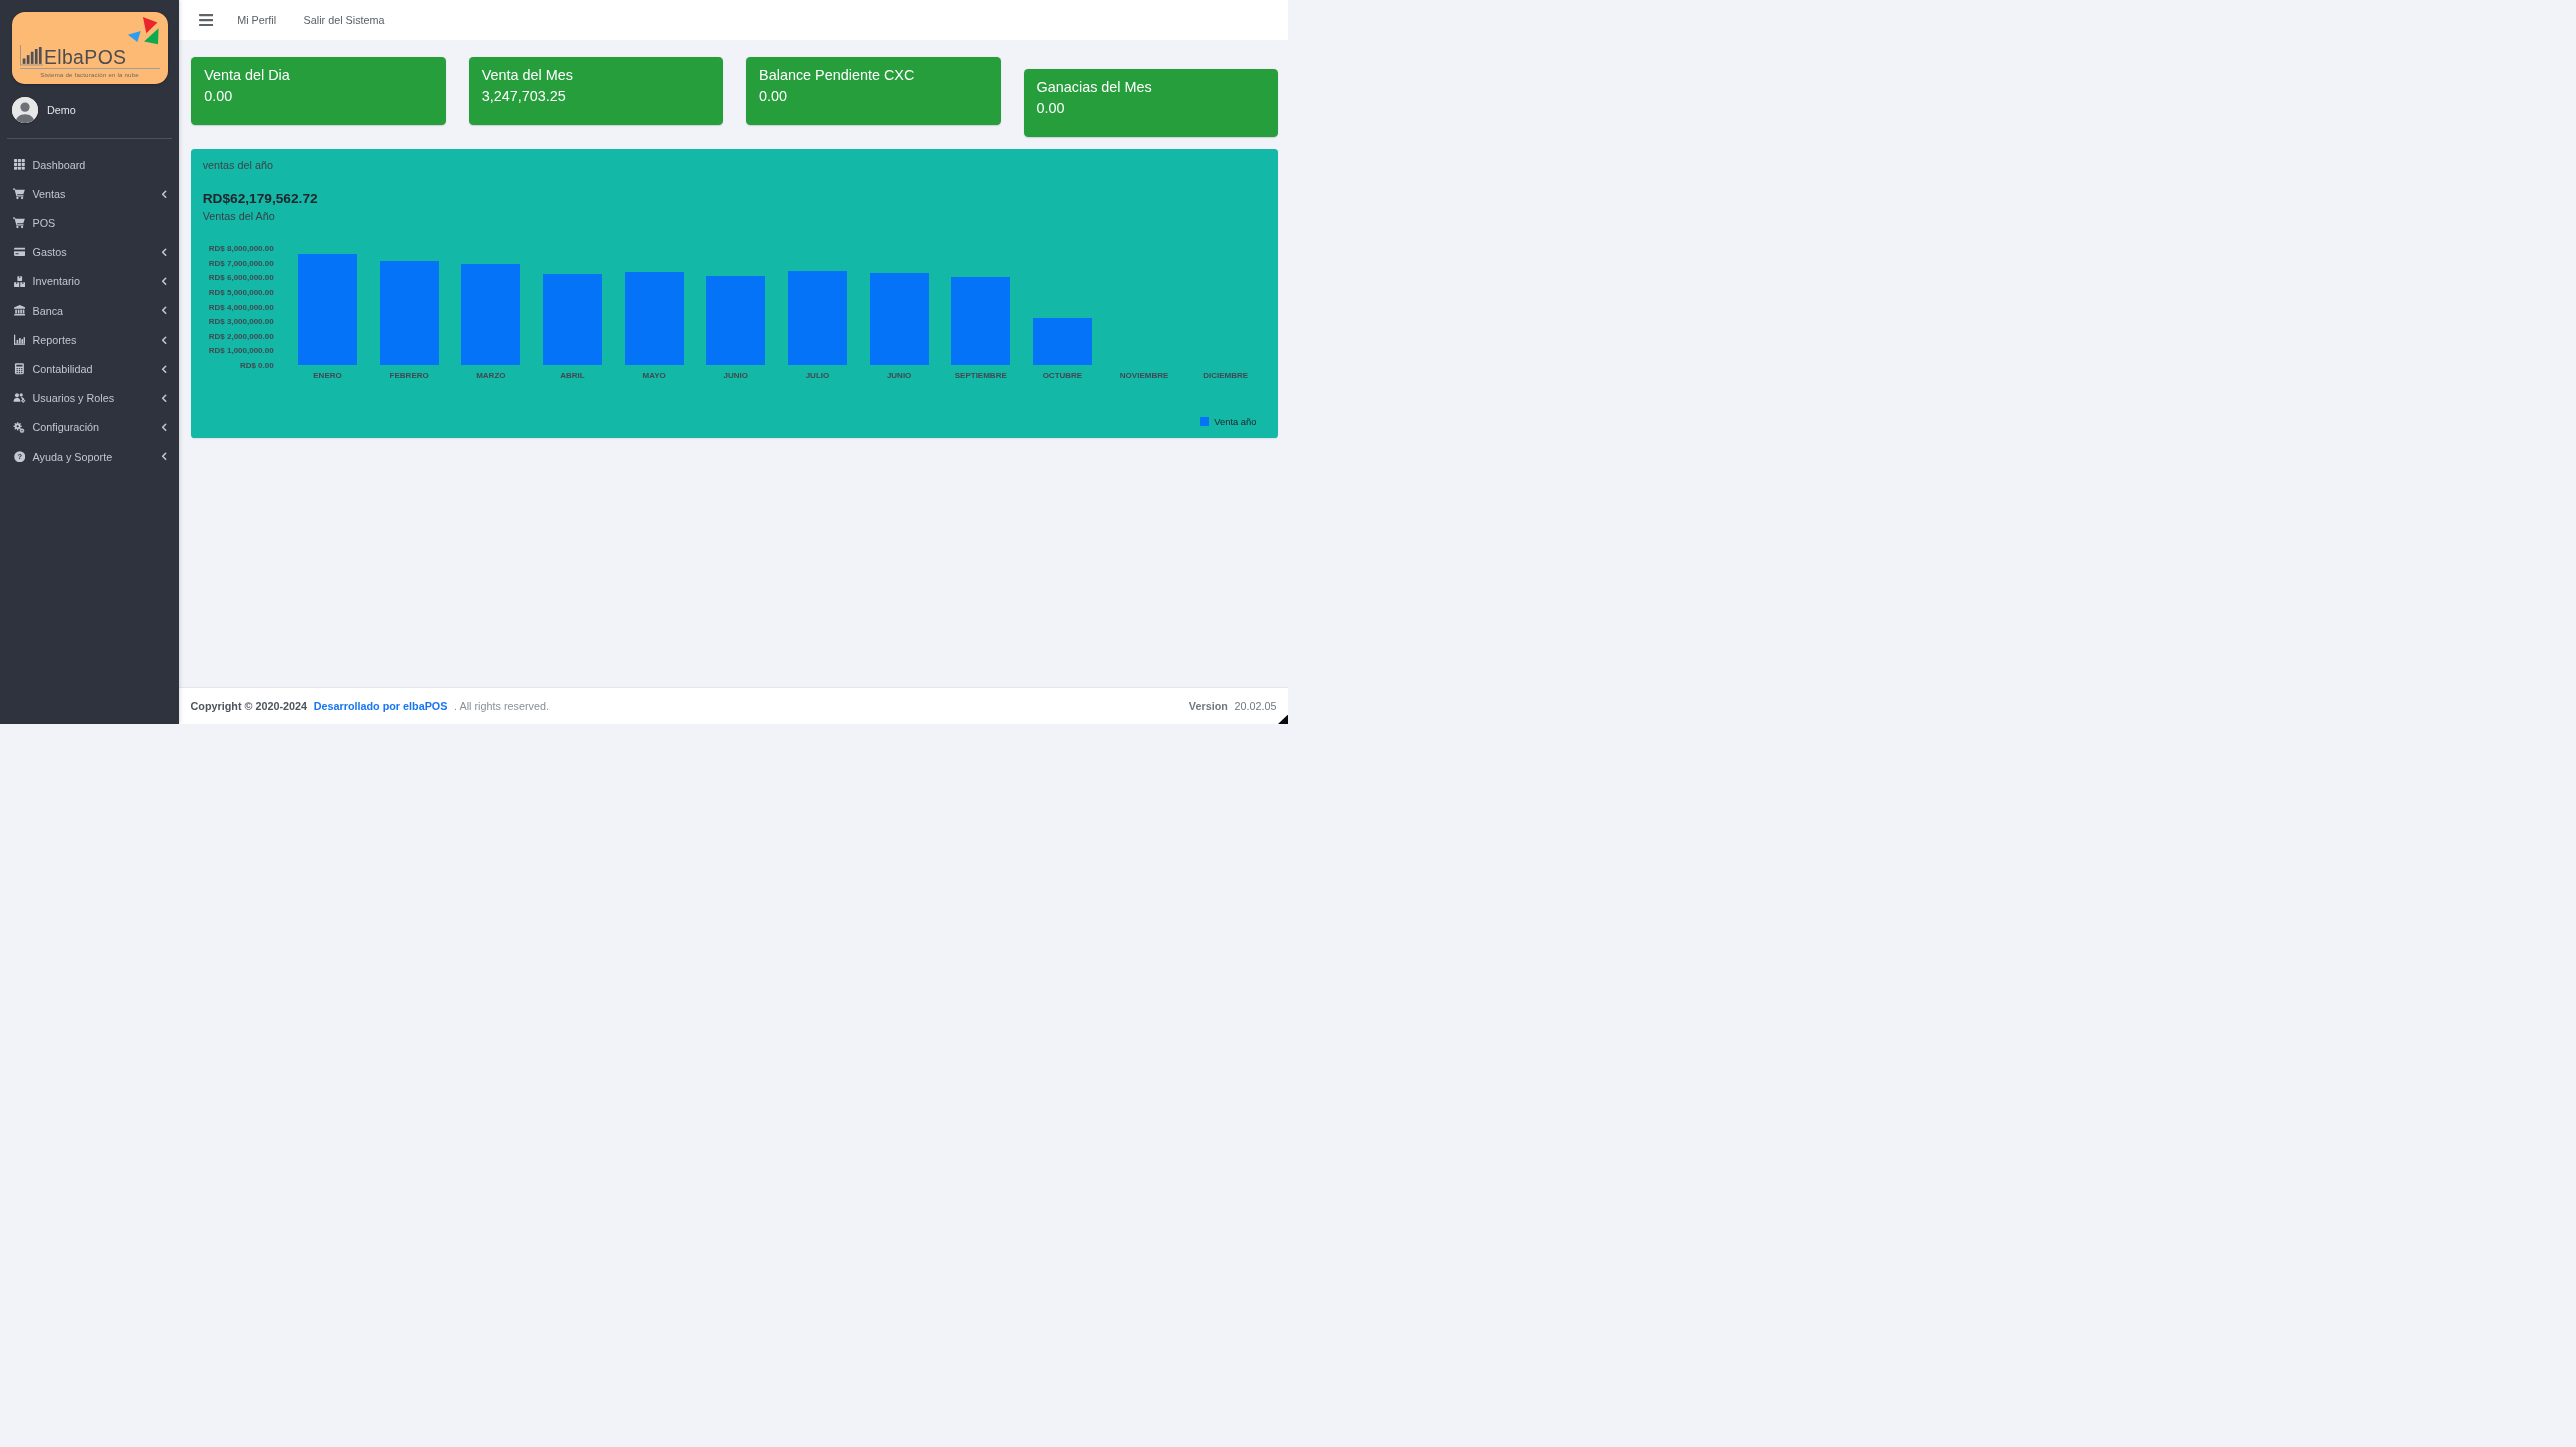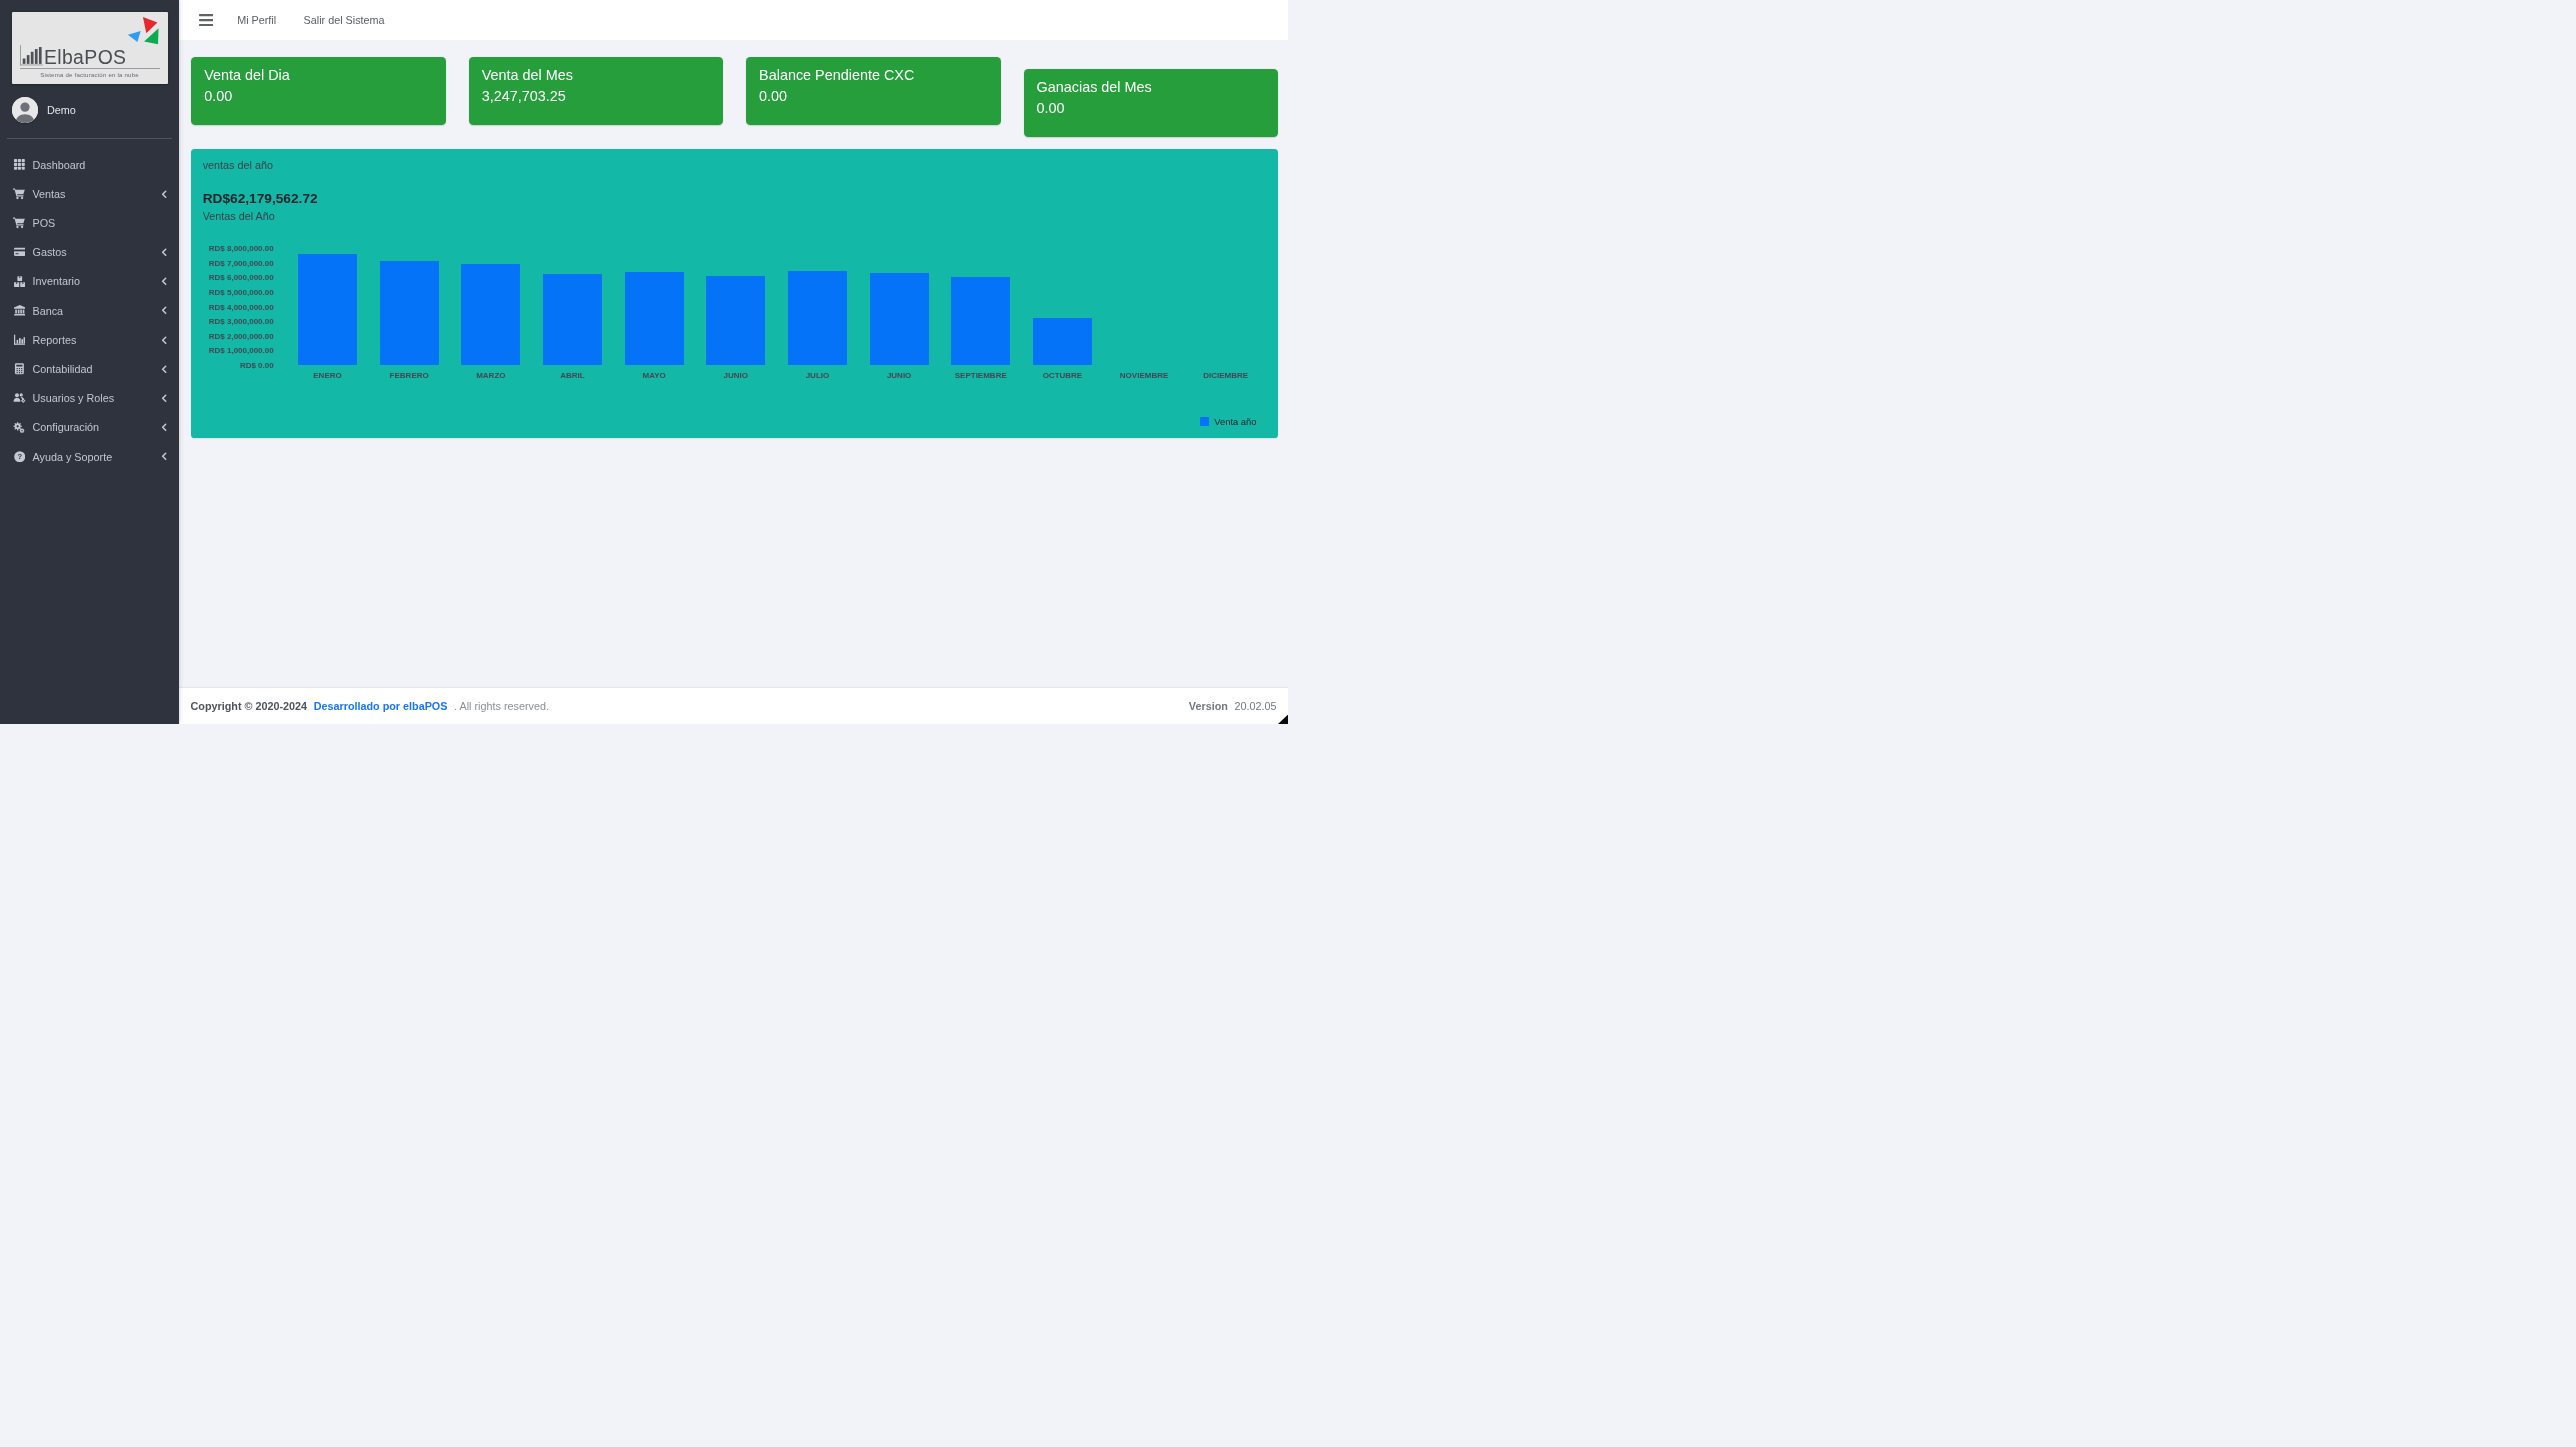--- a/index.html
+++ b/index.html
@@ -1,21 +1,21 @@
 <!DOCTYPE html>
 <html style="font-size:11.5px"><head>
 <meta charset="utf-8">
 <style>
   * { margin:0; padding:0; box-sizing:border-box; }
   html,body { background:#f2f3f8; font-family:"Liberation Sans","DejaVu Sans",sans-serif; }
   .app { position:relative; width:1288px; height:724px; display:flex; overflow:hidden; background:#f2f3f8; }
 
   
   .sidebar { width:179px; flex:0 0 179px; background:#2e333e; height:100%; box-shadow:1.4px 0 4.3px rgba(0,0,0,.18); position:relative; z-index:2; }
-  .logo-card { width:156px; height:72px; margin:12.2px 11.5px 0 11.5px; background:#e5e5e5; border-radius:1px; position:relative; display:flex; flex-direction:column; justify-content:flex-end; padding:5.8px 8px 6.5px; box-shadow:0 0.7px 2.2px rgba(0,0,0,.3); cursor:pointer; }
+  .logo-card { width:156px; height:72px; margin:12.2px 11.5px 0 11.5px; background:#fdba74; border-radius:13px; position:relative; display:flex; flex-direction:column; justify-content:flex-end; padding:5.8px 8px 6.5px; box-shadow:0 0.7px 2.2px rgba(0,0,0,.3); cursor:pointer; }
   .logo-tris { position:absolute; top:5px; right:6.5px; }
   .logo-row { display:flex; align-items:flex-end; border-bottom:1.4px solid #9a9ea3; padding-bottom:1.4px; }
   .logo-name { font-size:19.4px; color:#4b4d53; line-height:.95; letter-spacing:0.4px; }
   .logo-bars { margin-right:1.4px; }
   .logo-tagline { font-size:6.1px; color:#66696e; text-align:center; margin-top:2.2px; letter-spacing:0.2px; white-space:nowrap; }
 
   .user-panel { display:flex; align-items:center; gap:9.4px; padding:13px 10px 14.4px 11.5px; cursor:pointer; }
   .avatar { width:26px; height:26px; border-radius:50%; background:#e9e9e9; overflow:hidden; flex:0 0 26px; box-shadow:0 0.7px 1.4px rgba(0,0,0,.4); }
   .user-name { color:#e4e7eb; font-size:10.8px; }
   .sidebar-divider { border-top:0.7px solid #4b5260; margin:0 7.2px; }

